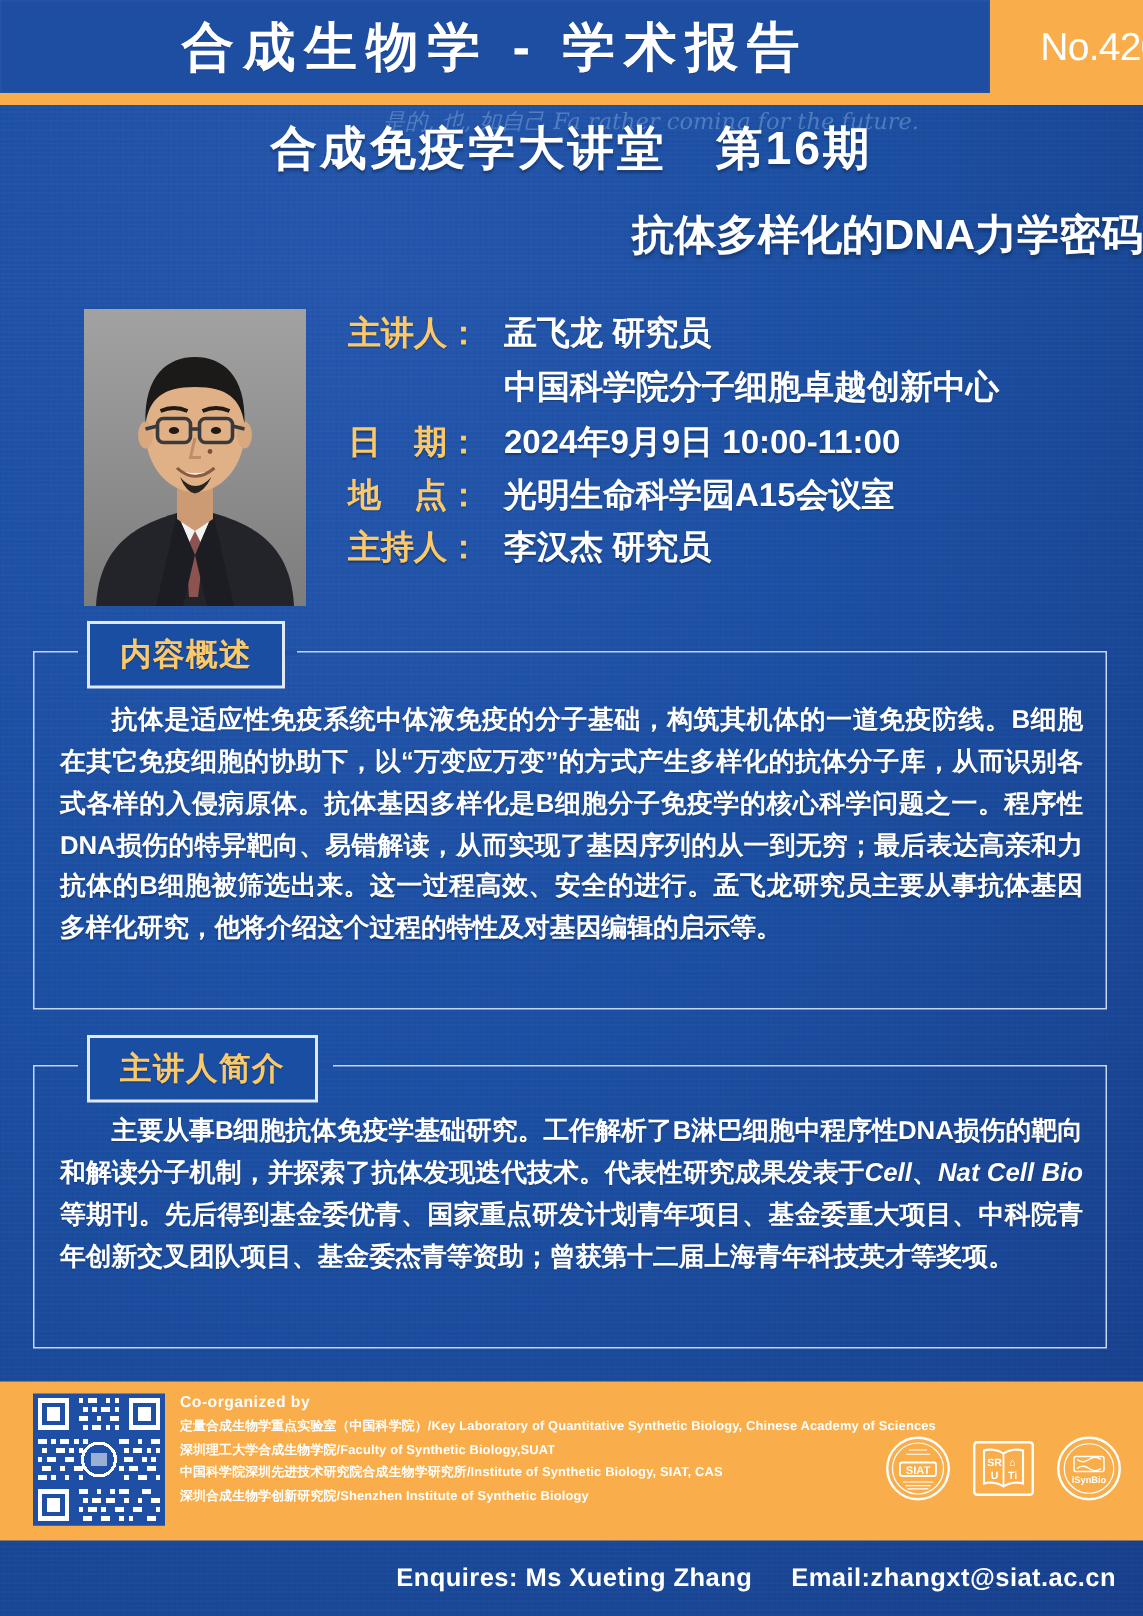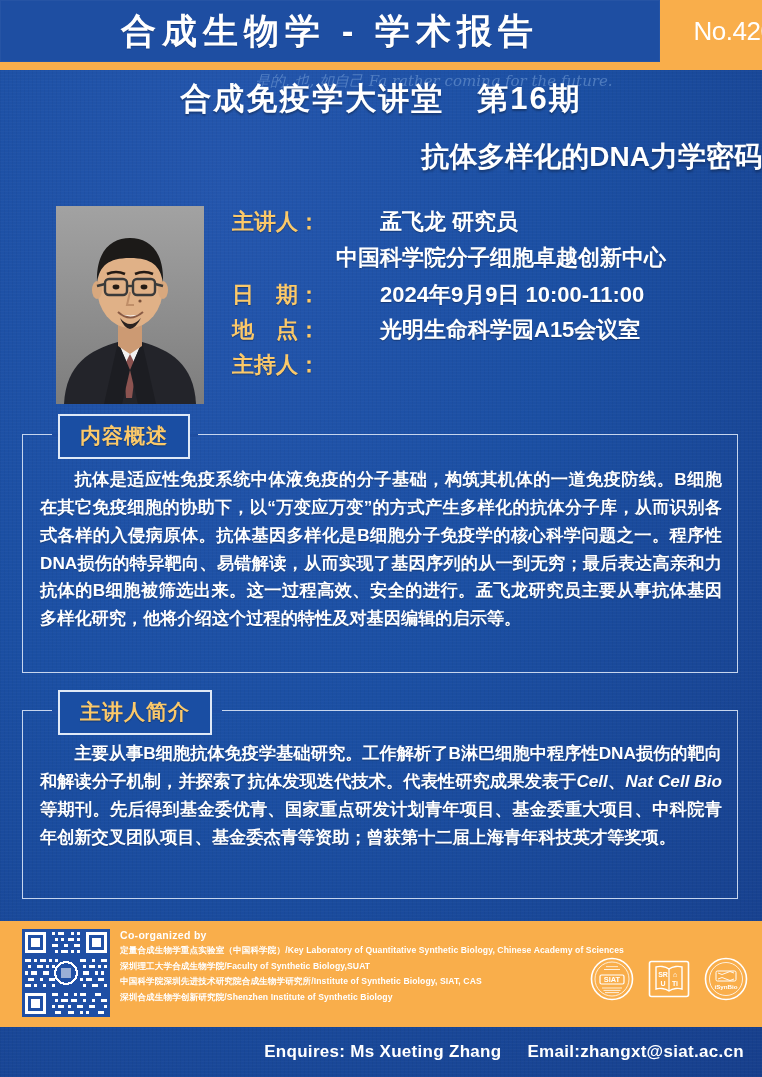--- a/index.html
+++ b/index.html
@@ -69,21 +69,21 @@
   
   .photo{
     position:absolute;left:56px;top:206px;width:148px;height:198px;
     background:linear-gradient(180deg,#9a9a9a 0%, #8e8e8e 60%, #808080 100%);
     overflow:hidden;
   }
   .photo svg{display:block;}
 
   
   .info{position:absolute;left:232px;top:208px;width:520px;}
-  .info-row{display:flex;align-items:flex-start;margin-bottom:7px;line-height:1.28;gap:44px;}
+  .info-row{display:flex;align-items:flex-start;margin-bottom:7px;line-height:1.28;}
   .info-lab{
     color:#fbc96a;font-size:22px;font-weight:700;
     white-space:nowrap;flex:0 0 auto;min-width:104px;
     text-shadow:0 1px 1px rgba(0,0,0,.3);
   }
   .info-val{
     color:#ffffff;font-size:22px;font-weight:700;white-space:nowrap;
     text-shadow:0 1px 1px rgba(0,0,0,.3);
   }
   .info-sub{
@@ -229,20 +229,21 @@
     <div class="info-row">
       <div class="info-lab">日　期：</div>
       <div class="info-val">2024年9月9日  10:00-11:00</div>
     </div>
     <div class="info-row">
       <div class="info-lab">地　点：</div>
       <div class="info-val">光明生命科学园A15会议室</div>
     </div>
     <div class="info-row">
       <div class="info-lab">主持人：</div>
+      <div class="info-val">李汉杰 研究员</div>
     </div>
   </div>
 
   <div class="panel" style="top:710px;height:190px;">
     <div class="panel-box" style="top:0;height:189px;"></div>
     <div class="panel-tagmask" style="left:30px;width:170px;"></div>
     <div class="panel-tag" style="top:-20px;">主讲人简介</div>
     <div class="panel-body" style="top:30px;"><span>主要从事B细胞抗体免疫学基础研究。工作解析了B淋巴细胞中程序性DNA损伤的靶向和解读分子机制，并探索了抗体发现迭代技术。代表性研究成果发表于</span><i>Cell</i><span>、</span><i>Nat Cell Bio</i><span>等期刊。先后得到基金委优青、国家重点研发计划青年项目、基金委重大项目、中科院青年创新交叉团队项目、基金委杰青等资助；曾获第十二届上海青年科技英才等奖项。</span></div>
   </div>
 

